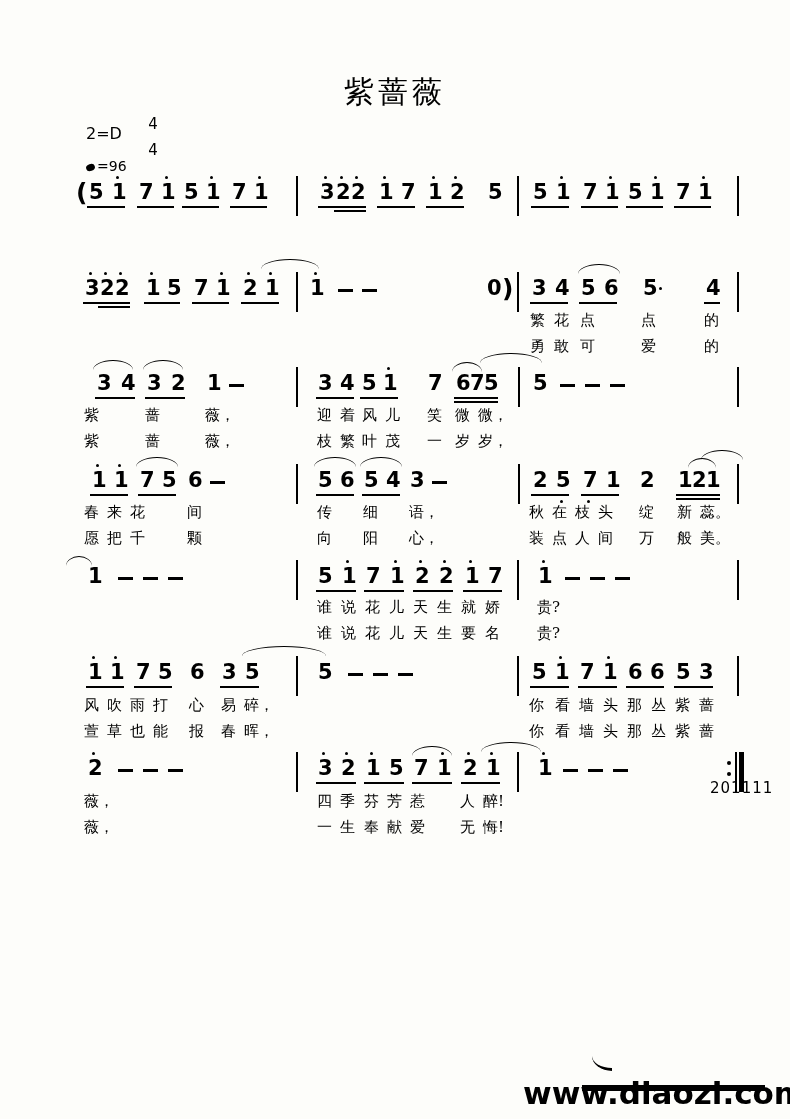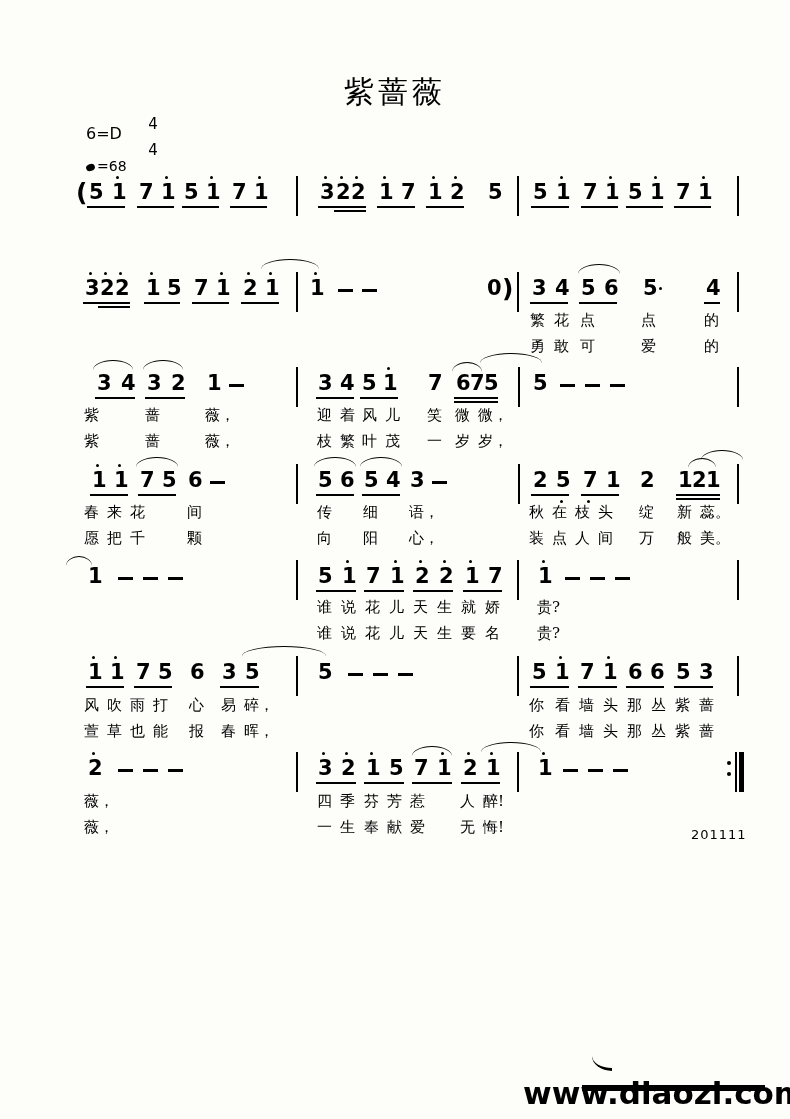--- a/index.html
+++ b/index.html
@@ -21,40 +21,40 @@
   .rdot{position:absolute;width:4px;height:4px;background:#000;border-radius:50%;}
   .uline{position:absolute;height:2px;background:#000;}
   .bar{position:absolute;width:2px;height:40px;background:#000;}
   .bar.thick{width:5px;}
   .dash{position:absolute;width:15px;height:2.5px;background:#000;}
   .slur{position:absolute;height:9px;border:solid #000;border-width:1.5px 0 0 0;
         border-radius:50% 50% 0 0 / 100% 100% 0 0;}
   .lyric{position:absolute;font-size:15px;line-height:1;white-space:nowrap;
         font-family:"DejaVu Serif",serif;}
   .paren{position:absolute;font-size:25px;font-weight:bold;line-height:1;}
-  .serial{position:absolute;left:691px;top:779px;font-size:13px;letter-spacing:1px;margin-top:48px;}
+  .serial{position:absolute;left:710px;top:779px;font-size:15px;letter-spacing:1px;}
   .wm-swoosh{position:absolute;left:592px;top:1056px;width:20px;height:12px;
         border:solid #000;border-width:0 0 3px 0;border-radius:0 0 0 100%;}
   .wm-name{position:absolute;left:613px;top:1042px;font-size:35px;font-weight:bold;
         letter-spacing:3px;line-height:1;}
   .wm-bar{position:absolute;left:582px;top:1085px;width:183px;height:6px;background:#000;}
   .wm-url{position:absolute;left:523px;top:1078px;font-size:31px;font-weight:bold;line-height:1;}
 </style>
 </head>
 <body>
 
 <div class="page">
   <div class="song-title">紫蔷薇</div>
 
-  <div class="keysig">6=D</div>
+  <div class="keysig">2=D</div>
   <div class="timesig">
     <div>4</div>
     <div>4</div>
   </div>
-  <div class="tempo"><span class="notehead"></span><span>=68</span></div>
+  <div class="tempo"><span class="notehead"></span><span>=96</span></div>
 
 
   <div class="score">
       <div class="paren" style="left: 76px; top: 180px;">(</div>
       <div class="note" style="left: 89px; top: 182px;">5</div>
       <div class="note" style="left: 112px; top: 182px;">1</div>
       <div class="odot" style="left: 116px; top: 176px;"></div>
       <div class="note" style="left: 139px; top: 182px;">7</div>
       <div class="note" style="left: 161px; top: 182px;">1</div>
       <div class="odot" style="left: 165px; top: 176px;"></div>

